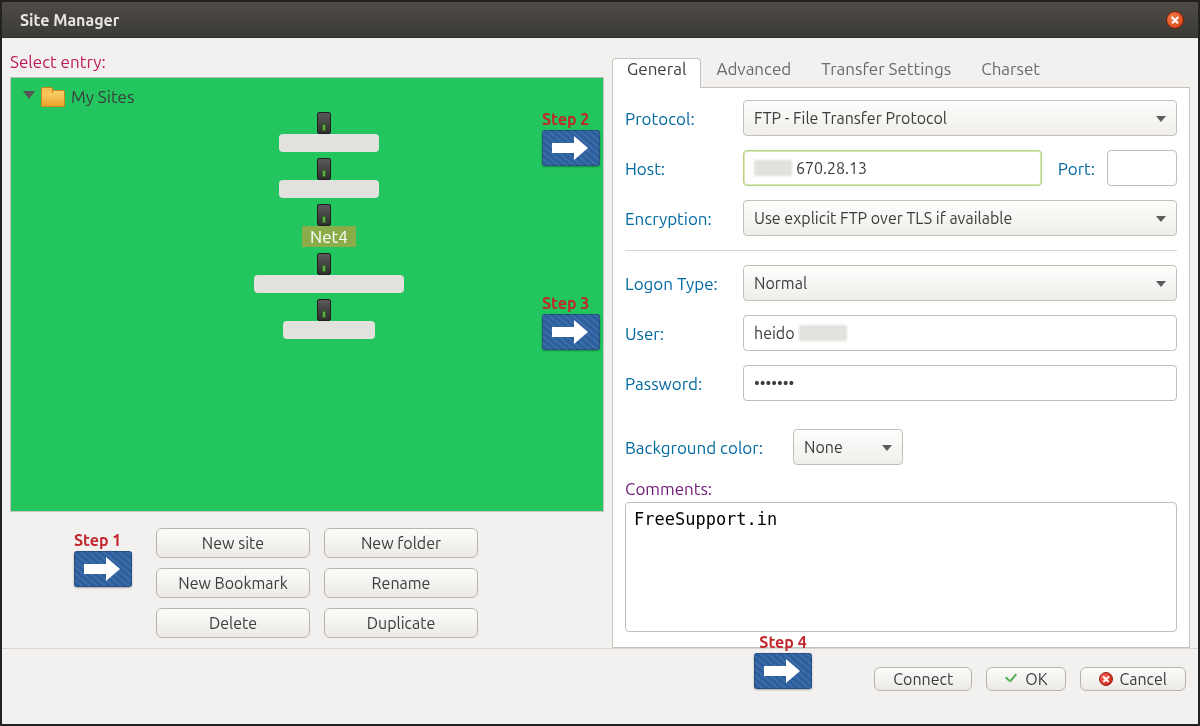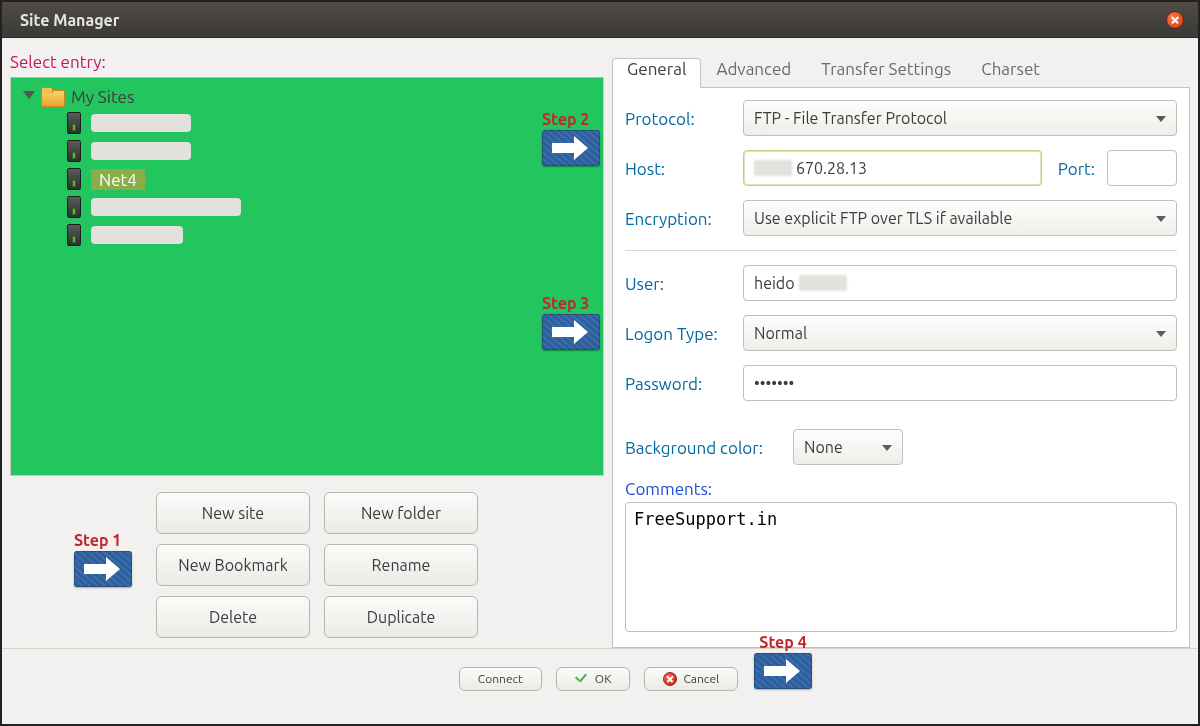--- a/index.html
+++ b/index.html
@@ -125,41 +125,42 @@
     position:absolute;
     left:4px; right:4px; bottom:2px;
     height:5px;
     background:#6aa84f;
     border:1px solid #2f6b16;
   }
   .site-row {
     display:flex; align-items:center;
     padding: 3px 0 3px 56px;
     font-size: 17px;
+    flex-direction: column;
   }
   .blur-bar {
     height: 18px;
     border-radius: 4px;
     background: #e3e1dd;
   }
   .selected-name {
     background:#8aad4a;
     color:#fff;
     padding: 1px 8px;
     border-radius:0;
   }
 
   .site-buttons {
     margin-top: 6px;
     padding: 10px 0 0 146px;
     background: #f2f1f0;
   }
   .site-buttons .row { display:flex; gap:14px; margin-bottom:10px; }
   .btn {
-    width: 154px; height: 42px;
+    width: 154px; height: 30px;
     display:flex; align-items:center; justify-content:center;
     background: linear-gradient(to bottom,#fbfbfa,#eceae6);
     border:1px solid #b8b4ad;
     border-radius: 6px;
     font-size: 16px;
     color:#3c3c3c;
     cursor:pointer;
   }
 
   
@@ -234,51 +235,51 @@
     display:inline-block;
     width:38px; height:16px;
     background:#e3e1dd;
     filter: blur(1px);
     margin-right:4px;
     border-radius:2px;
   }
   .sep { height:1px; background:#d8d5cf; margin: 2px 0 14px 0; }
   .sep2 { height:14px; }
   .bgcolor-row .select { width:110px; }
-  .comments-label { font-size:17px; color:#1d4ed8; margin-bottom:4px; display:block; }
+  .comments-label { font-size:17px; color:#701a75; margin-bottom:4px; display:block; }
   .comments {
     width:100%; height:130px;
     border:1px solid #c2bfb8;
     border-radius:4px;
     background:#fff;
     padding:6px 8px;
     font-size:17px;
     resize:none;
   }
 
   
   .footer {
     border-top:1px solid #d8d5cf;
     height: 60px;
     display:flex;
     align-items:center;
-    justify-content:center;
+    justify-content:flex-end;
     gap:14px;
-    padding: 0 3px 0 0;
+    padding: 0 12px 0 0;
     position: relative;
   }
   .fbtn {
     height:24px;
     padding: 0 18px;
     display:flex; align-items:center; justify-content:center;
     gap:6px;
     background: linear-gradient(to bottom,#fbfbfa,#eceae6);
     border:1px solid #b8b4ad;
     border-radius:6px;
-    font-size:12px;
+    font-size:16px;
     cursor:pointer;
   }
   .ok-icon {
     width:14px; height:14px;
     position:relative;
   }
   .ok-icon::before{
     content:"";
     position:absolute;
     left:0; top:6px;
@@ -457,32 +458,32 @@
         <span class="form-label">Encryption:</span>
         <div class="select full">
           <span>Use explicit FTP over TLS if available</span>
           <span class="caret"></span>
         </div>
       </div>
 
       <div class="sep"></div>
 
       <div class="form-row">
+        <span class="form-label">Logon Type:</span>
+        <div class="select full">
+          <span>Normal</span>
+          <span class="caret"></span>
+        </div>
+      </div>
+
+      <div class="form-row">
         <span class="form-label">User:</span>
         <div class="input full">
           <span>heido</span>
           <span class="obscure" style="width:48px;margin-left:4px"></span>
-        </div>
-      </div>
-
-      <div class="form-row">
-        <span class="form-label">Logon Type:</span>
-        <div class="select full">
-          <span>Normal</span>
-          <span class="caret"></span>
         </div>
       </div>
 
       <div class="form-row">
         <span class="form-label">Password:</span>
         <div class="input full">
           <span>•••••••</span>
         </div>
       </div>
 

